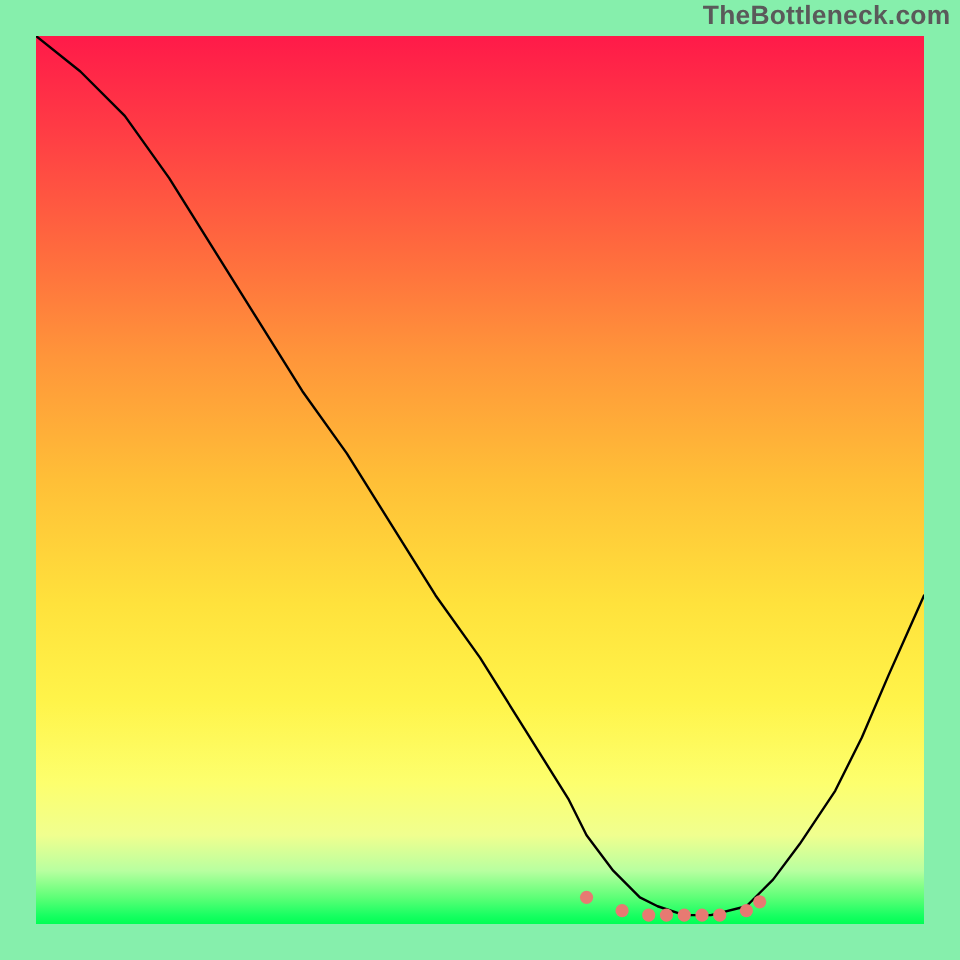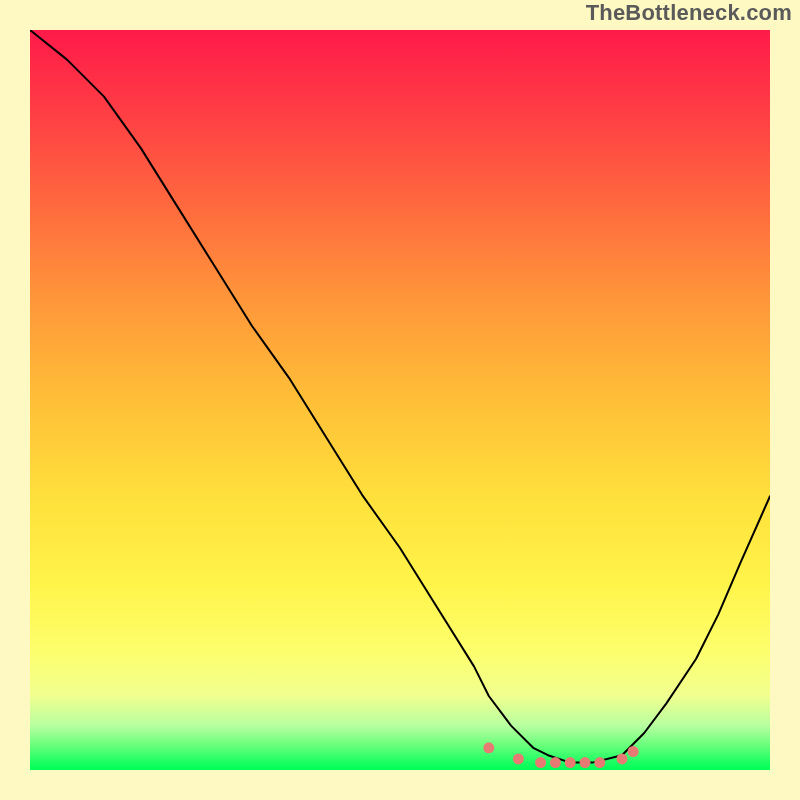--- a/index.html
+++ b/index.html
@@ -8,21 +8,21 @@
     width: 800px;
     height: 800px;
     background: #000;
     overflow: hidden;
     font-family: Arial, Helvetica, sans-serif;
   }
   .outer {
     position: relative;
     width: 800px;
     height: 800px;
-    background: #fef9c3;
+    background: #86efac;
   }
   .watermark {
     position: absolute;
     top: 0;
     right: 8px;
     color: #5a5a5a;
     font-size: 22px;
     font-weight: 600;
     letter-spacing: 0.2px;
     z-index: 10;

